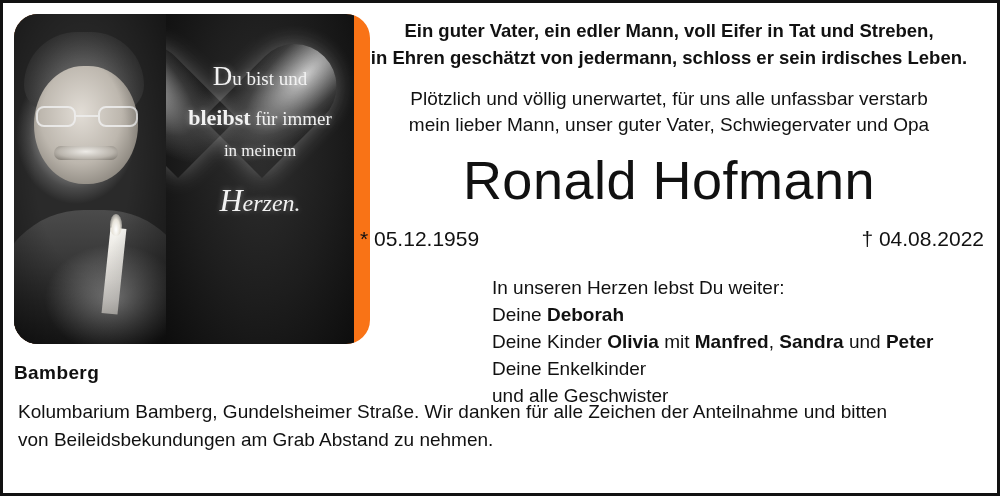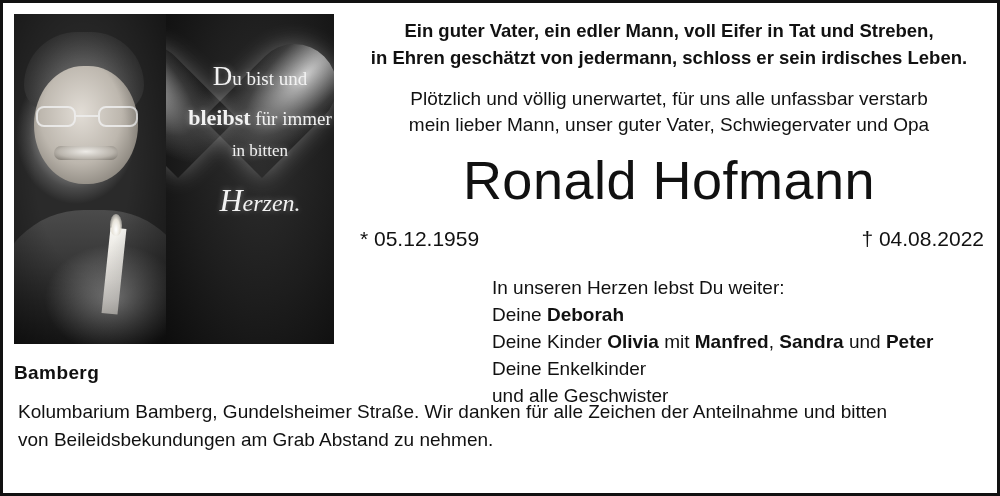--- a/index.html
+++ b/index.html
@@ -32,24 +32,25 @@
   
   .left-col {
     position: absolute;
     left: 14px;
     top: 14px;
     width: 340px;
     height: 400px;
   }
   .photo-block {
     position: relative;
-    width: 320px;
+    width: 356px;
     height: 330px;
     background: #f97316;
     overflow: hidden;
+    border-radius: 24px;
   }
   
   .portrait {
     position: absolute;
     left: 0; top: 0;
     width: 152px;
     height: 330px;
     background:
       radial-gradient(ellipse 60px 70px at 62px 120px, #cfcfcf 0%, #9a9a9a 42%, #4a4a4a 78%, #2a2a2a 100%),
       linear-gradient(180deg, #3b3b3b 0%, #2c2c2c 40%, #1b1b1b 100%);
@@ -284,21 +285,21 @@
 
       <div class="heart-area">
         <div class="heart-shape"></div>
         <div class="heart-text">
           <div class="l1">
             <span class="cap">D</span><span>u bist und</span>
           </div>
           <div class="l2">
             <span class="b">bleibst</span><span> für immer</span>
           </div>
-          <div class="l3">in bitten</div>
+          <div class="l3">in meinem</div>
           <div class="l4">
             <span class="cap">H</span><span>erzen.</span>
           </div>
         </div>
       </div>
     </div>
 
     <div class="city">Bamberg</div>
   </div>
 

